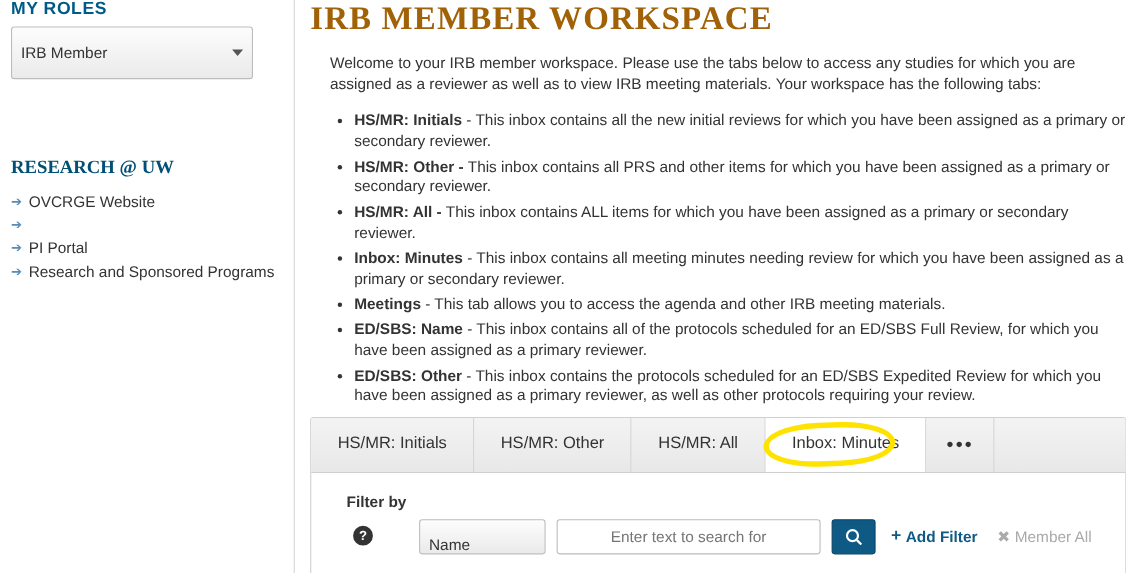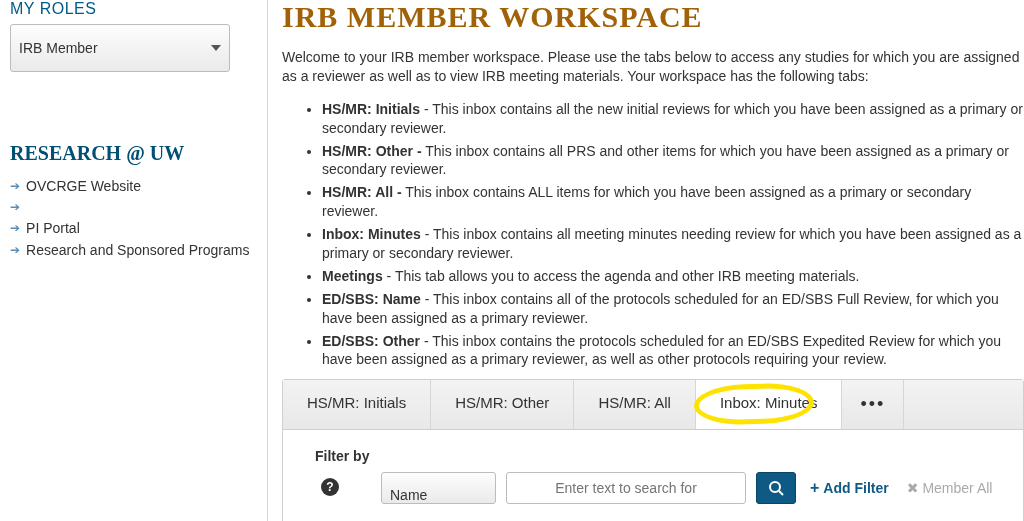--- a/index.html
+++ b/index.html
@@ -17,21 +17,21 @@
   
   .sidebar {
     width: 268px;
     padding: 0 10px 10px 10px;
     border-right: 1px solid #d6d6d6;
     flex-shrink: 0;
   }
   .sidebar-heading {
     color: #005a87;
     font-size: 16px;
-    font-weight: normal;
+    font-weight: bold;
     letter-spacing: 0.5px;
     margin-bottom: 6px;
   }
   .role-select {
     width: 220px;
     height: 48px;
     border: 1px solid #bcbcbc;
     background: linear-gradient(#fdfdfd,#eaeaea);
     border-radius: 3px;
     display: flex;
@@ -43,21 +43,21 @@
   }
   .role-select .caret {
     width: 0; height: 0;
     border-left: 5px solid transparent;
     border-right: 5px solid transparent;
     border-top: 6px solid #555;
   }
   .research-heading {
     color: #004f74;
     font-family: Georgia, serif;
-    font-size: 20px;
+    font-size: 17px;
     font-weight: bold;
     margin-top: 70px;
     margin-bottom: 10px;
   }
   .sidebar-links { list-style: none; }
   .sidebar-links li {
     display: flex;
     align-items: center;
     padding: 3px 0;
     cursor: pointer;
@@ -73,21 +73,21 @@
     flex: 1;
     padding: 0 0 0 14px;
   }
   h1.page-title {
     font-family: Georgia, serif;
     color: #a16207;
     font-size: 30px;
     letter-spacing: 1px;
     margin-bottom: 14px;
   }
-  .intro { margin-bottom: 14px; line-height: 1.35; }
+  .intro { margin-bottom: 14px; line-height: 1.35; margin-left: 18px; }
   .desc-list { margin-left: 40px; margin-bottom: 9px; }
   .desc-list li { margin-bottom: 4px; line-height: 1.35; }
   .desc-list b { font-weight: bold; }
 
   
   .tab-panel {
     border: 1px solid #cfcfcf;
     border-radius: 3px 3px 0 0;
     margin-top: 10px;
   }

